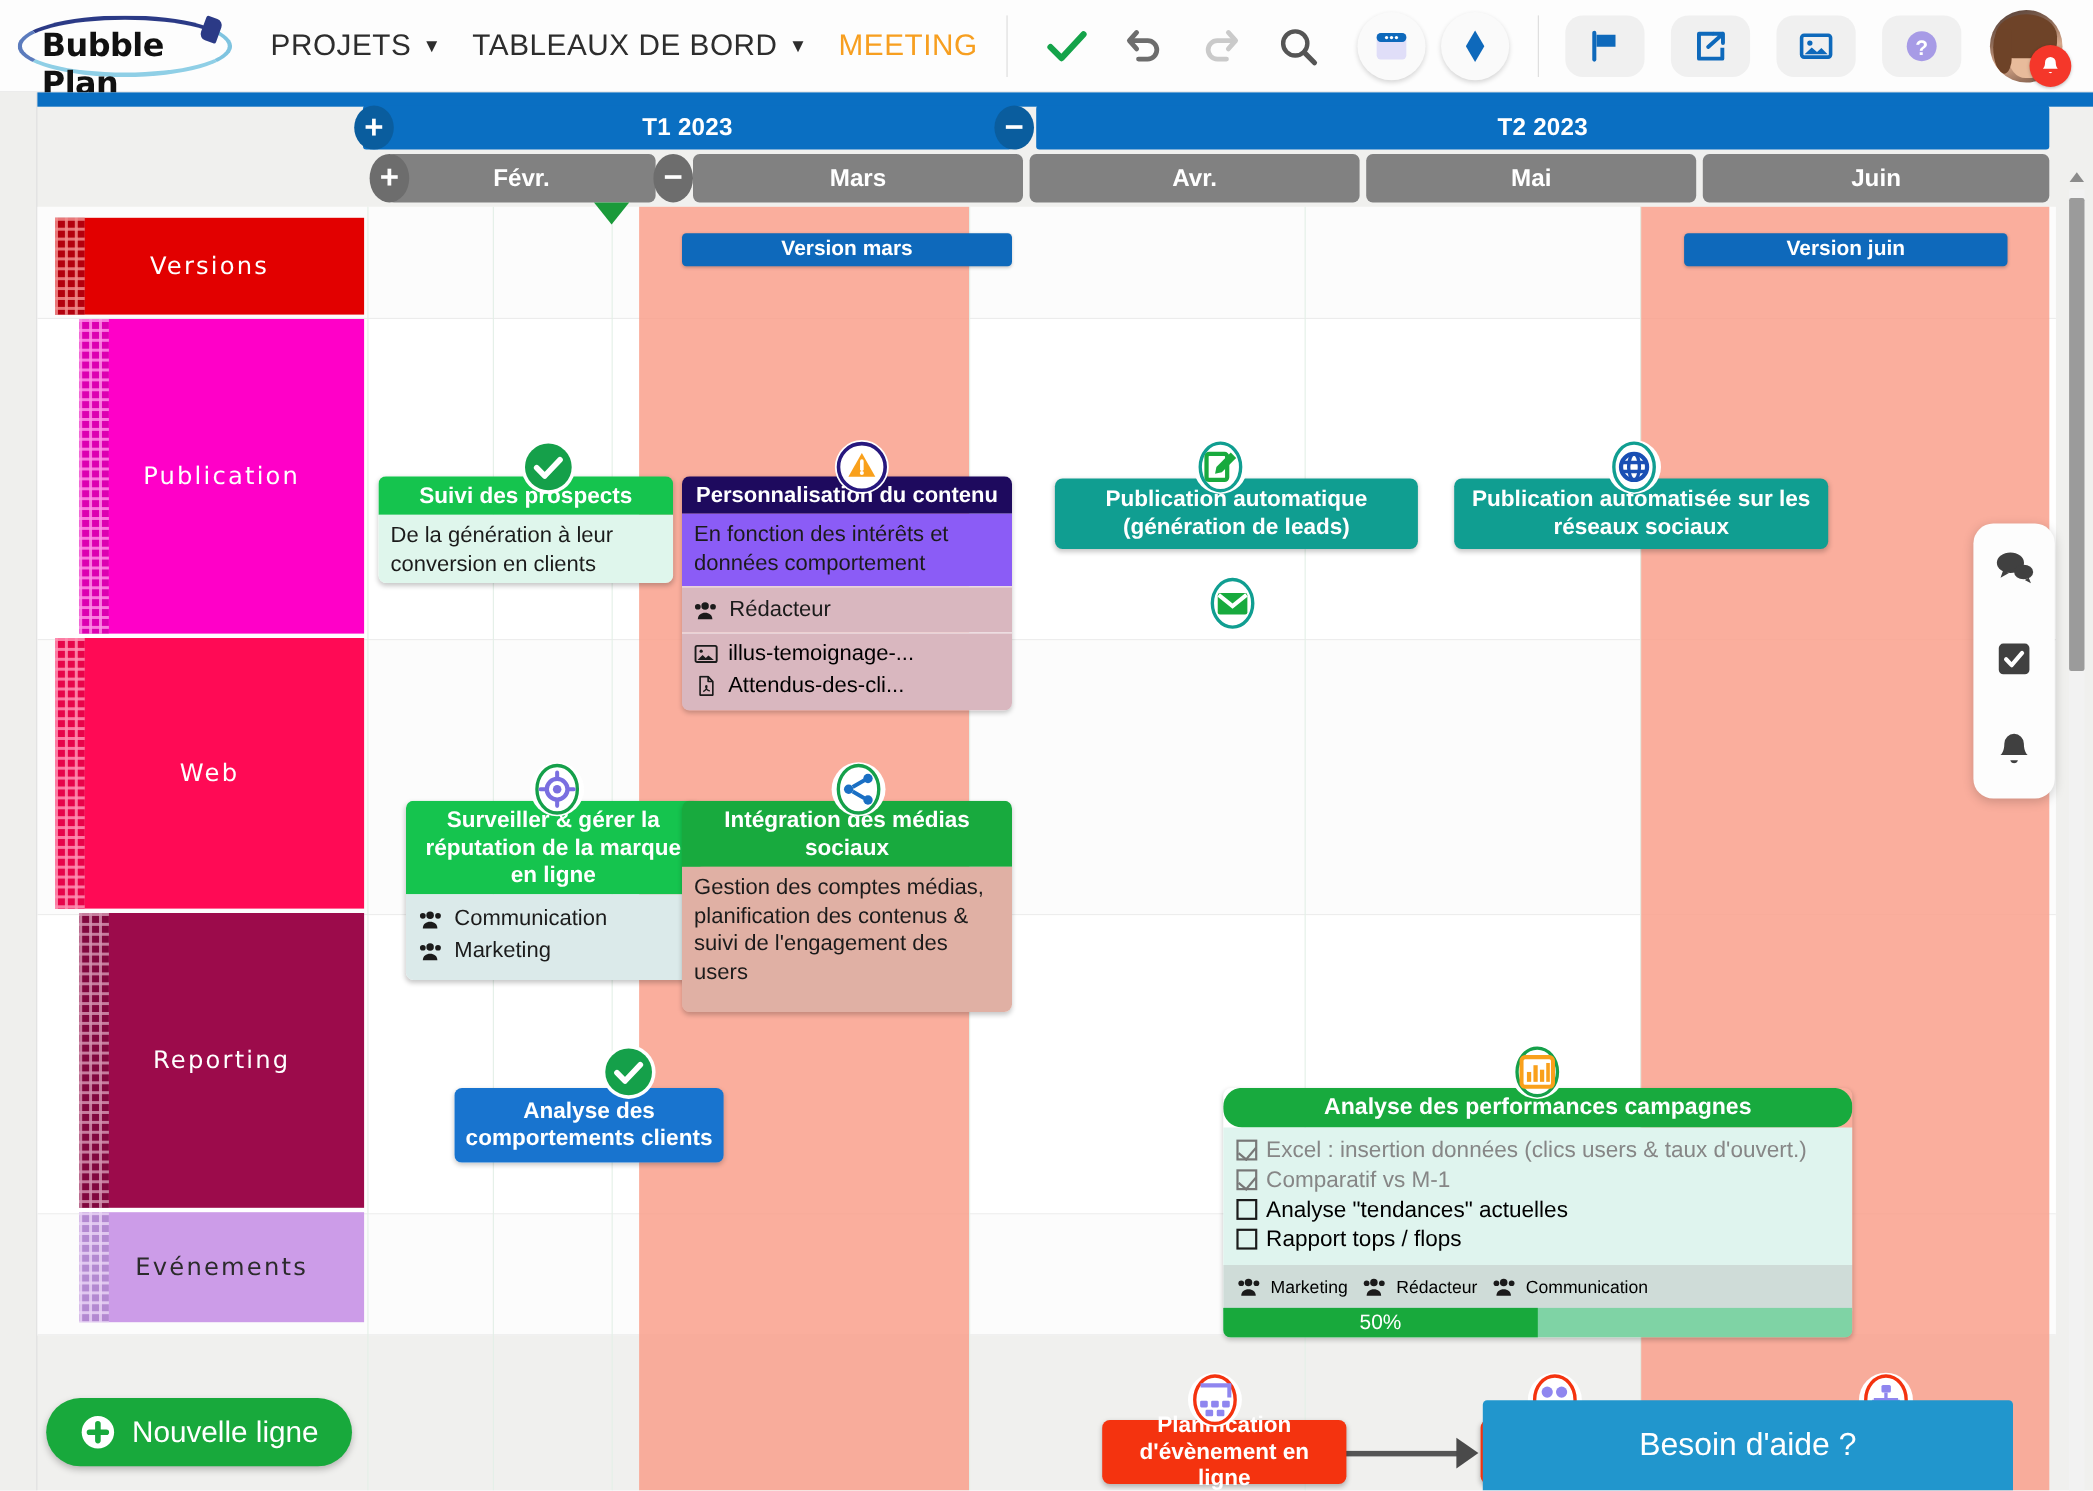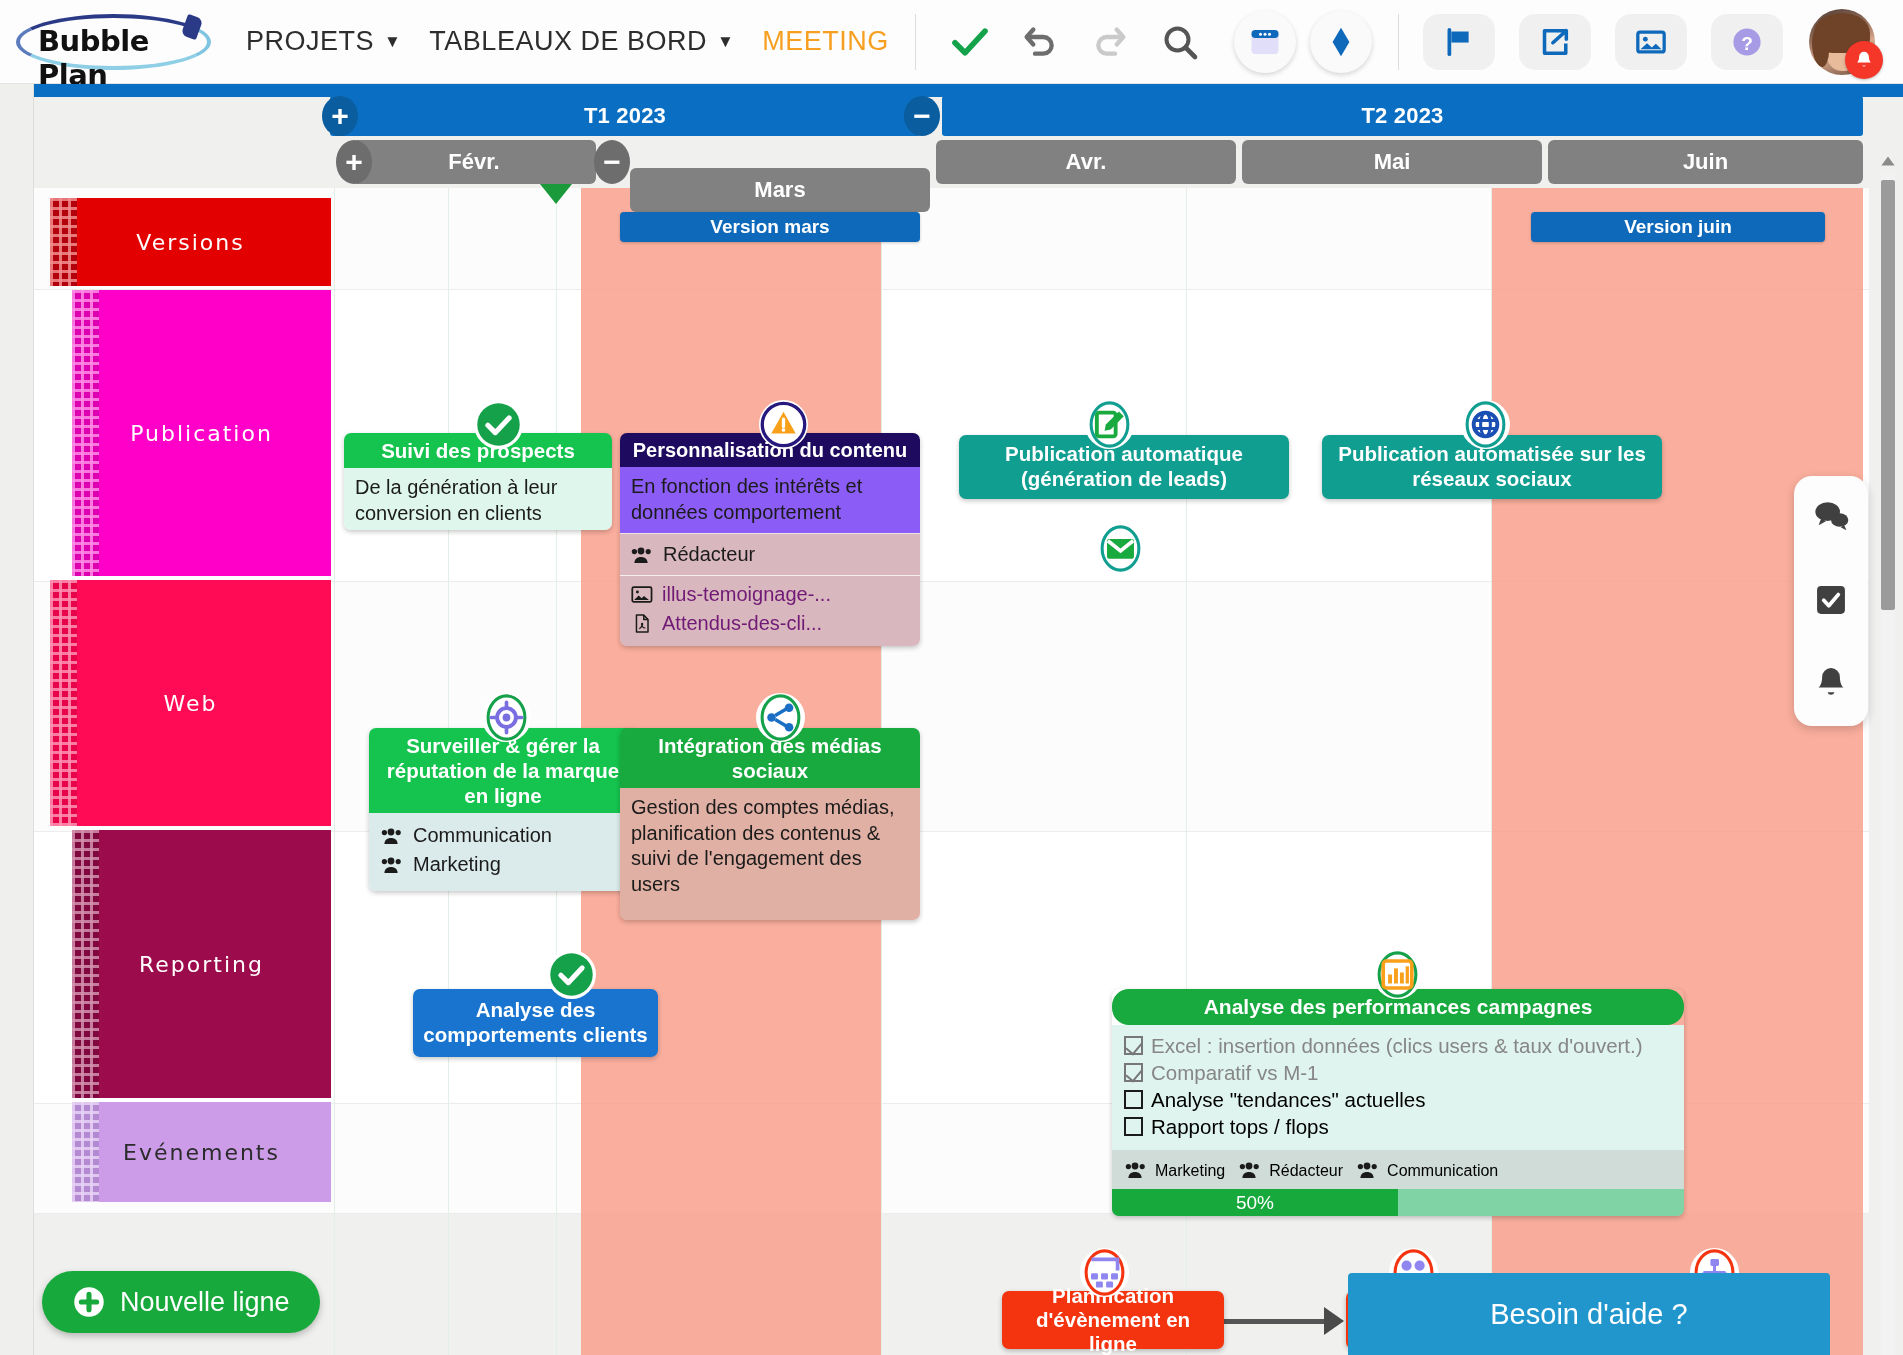--- a/index.html
+++ b/index.html
@@ -119,21 +119,21 @@
     opacity:.55;
   }
 
   
   .card { position:absolute; border-radius:7px; box-shadow:0 2px 5px rgba(0,0,0,.22); overflow:hidden; cursor:pointer; }
   .card .chead {
     color:#fff; font-weight:bold; font-size:20.5px; text-align:center; padding:5px 8px; line-height:1.22;
   }
   .card .cbody { font-size:20px; color:#1b1b1b; padding:7px 10px 9px 11px; line-height:1.28; }
   .card .cfoot { font-size:20px; color:#1b1b1b; padding:6px 10px; border-top:1px solid rgba(255,255,255,.6); }
-  .card .cfiles { font-size:20px; color:#701a75; padding:4px 10px 8px 11px; border-top:1px solid rgba(255,255,255,.75); }
+  .card .cfiles { font-size:20px; color:#000000; padding:4px 10px 8px 11px; border-top:1px solid rgba(255,255,255,.75); }
   .frow { display:flex; align-items:center; gap:9px; line-height:1.45; white-space:nowrap; }
 
   .badge {
     position:absolute; width:49px; height:49px; border-radius:50%;
     background:#fff; display:flex; align-items:center; justify-content:center; z-index:6;
   }
 
   .chip {
     position:absolute; border-radius:7px; background:#109e91; color:#fff;
     display:flex; align-items:center; justify-content:center; text-align:center;
@@ -332,21 +332,21 @@
       </div>
       <div class="qbar" style="left:908px;top:12px;width:921px;">
         <span>T2 2023</span>
       </div>
       <div class="zoombtn blue" style="left:288px;top:12px;">+</div>
       <div class="zoombtn blue" style="left:870px;top:12px;">−</div>
 
       <div class="mbar" style="left:318px;top:56px;width:244px;">
         <span>Févr.</span>
       </div>
-      <div class="mbar" style="left:596px;top:56px;width:300px;margin-top:28px;">
+      <div class="mbar" style="left:596px;top:56px;width:300px;">
         <span>Mars</span>
       </div>
       <div class="mbar" style="left:902px;top:56px;width:300px;">
         <span>Avr.</span>
       </div>
       <div class="mbar" style="left:1208px;top:56px;width:300px;">
         <span>Mai</span>
       </div>
       <div class="mbar" style="left:1514px;top:56px;width:315px;">
         <span>Juin</span>

